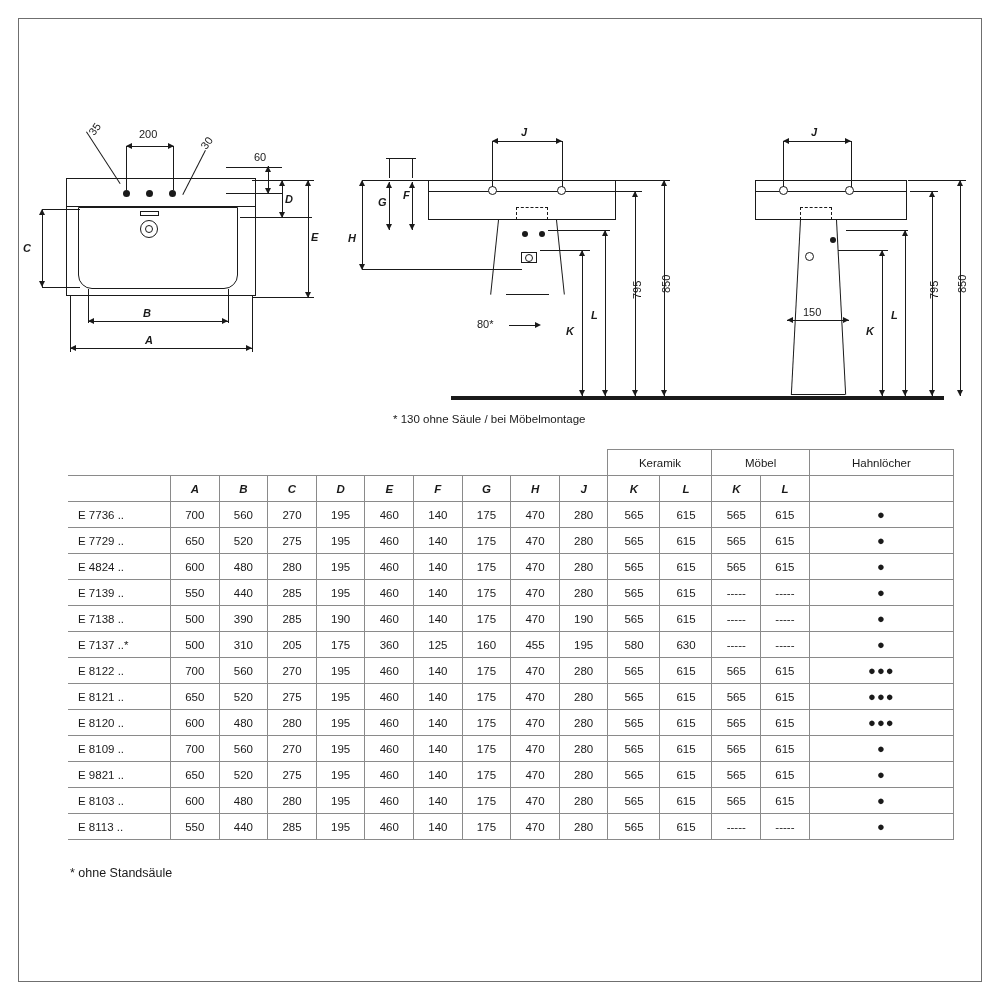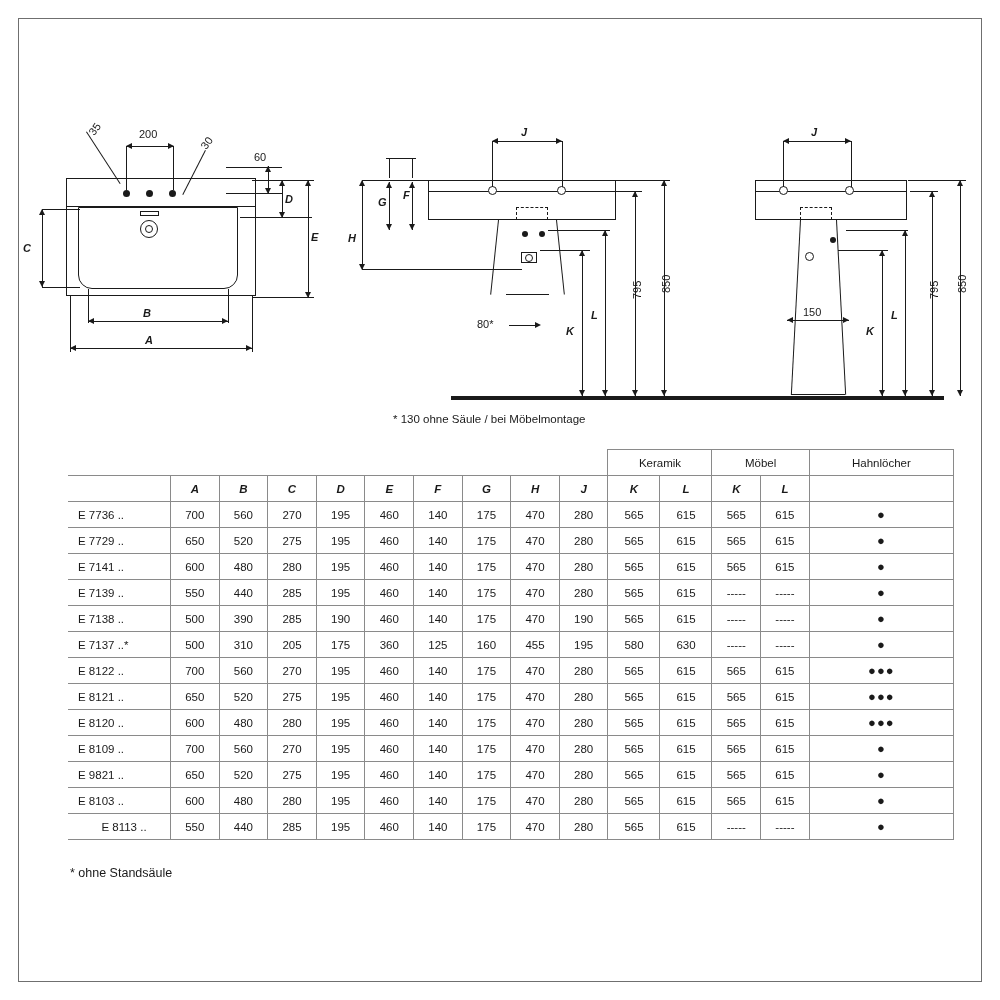--- a/index.html
+++ b/index.html
@@ -326,21 +326,21 @@
           <td>175</td>
           <td>470</td>
           <td>280</td>
           <td>565</td>
           <td>615</td>
           <td>565</td>
           <td>615</td>
           <td class="hh">●</td>
         </tr>
         <tr>
-          <td class="model" style="border-left: none;">E 7141 ..</td>
+          <td class="model" style="border-left: none;">E 4824 ..</td>
           <td>600</td>
           <td>480</td>
           <td>280</td>
           <td>195</td>
           <td>460</td>
           <td>140</td>
           <td>175</td>
           <td>470</td>
           <td>280</td>
           <td>565</td>
@@ -496,21 +496,21 @@
           <td>175</td>
           <td>470</td>
           <td>280</td>
           <td>565</td>
           <td>615</td>
           <td>565</td>
           <td>615</td>
           <td class="hh">●</td>
         </tr>
         <tr>
-          <td class="model" style="border-left: none; text-align: center;">E 8113 ..</td>
+          <td class="model" style="border-left: none;">E 8113 ..</td>
           <td>550</td>
           <td>440</td>
           <td>285</td>
           <td>195</td>
           <td>460</td>
           <td>140</td>
           <td>175</td>
           <td>470</td>
           <td>280</td>
           <td>565</td>

